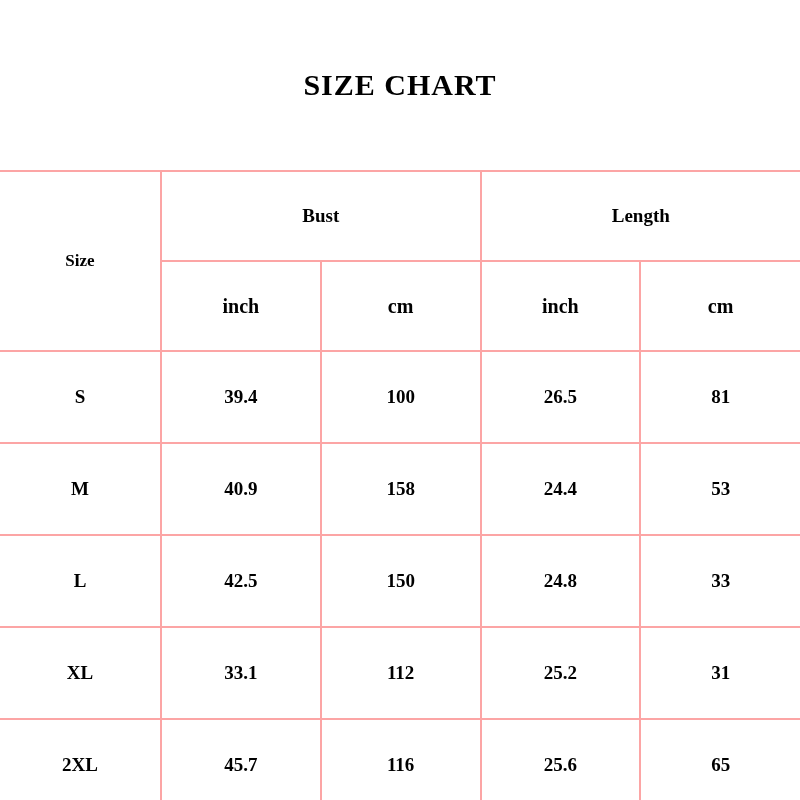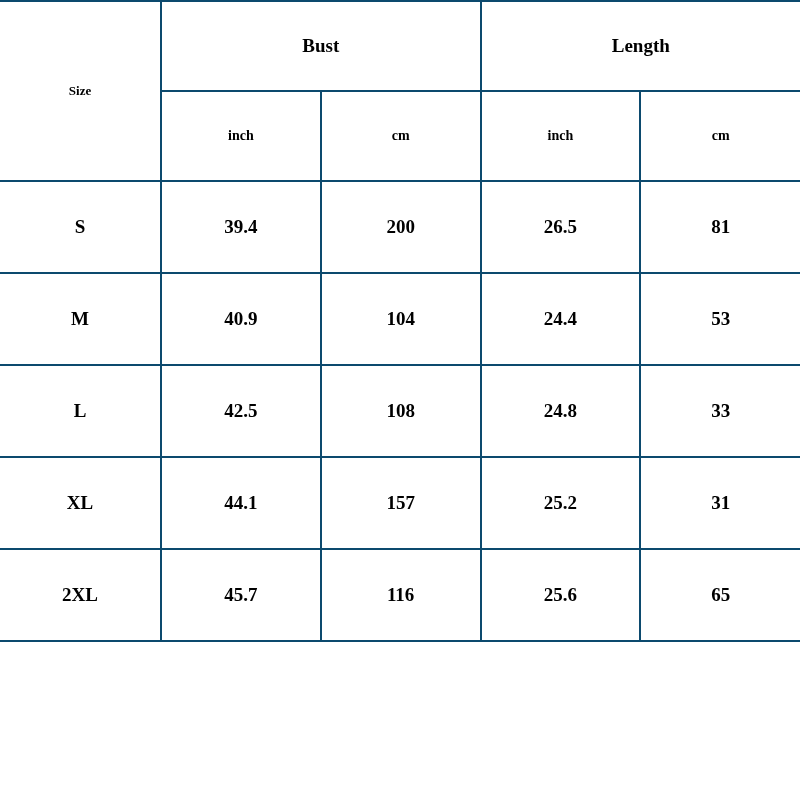--- a/index.html
+++ b/index.html
@@ -34,21 +34,21 @@
     color: #000;
     text-align: center;
   }
   table.size-chart {
     border-collapse: collapse;
     width: 800px;
     table-layout: fixed;
   }
   table.size-chart td,
   table.size-chart th {
-    border: 2px solid #0c4a6e;
+    border: 2px solid #fca5a5;
     text-align: center;
     vertical-align: middle;
     font-family: "Liberation Serif", serif;
     font-weight: bold;
     color: #000;
     padding: 0;
   }
   
   table.size-chart tr > td:first-child,
   table.size-chart tr > th:first-child {
@@ -57,83 +57,86 @@
   table.size-chart tr > td:last-child,
   table.size-chart tr > th:last-child {
     border-right: none;
   }
   .hdr-group {
     height: 88px;
     font-size: 19px;
   }
   .hdr-unit {
     height: 88px;
-    font-size: 14px;
+    font-size: 20px;
   }
   .size-col {
     width: 160px;
-    font-size: 13px;
+    font-size: 17px;
   }
   .data-row td {
     height: 90px;
     font-size: 19px;
   }
   .col-b-inch { width: 160px; }
   .col-b-cm   { width: 160px; }
   .col-l-inch { width: 160px; }
   .col-l-cm   { width: 160px; }
 </style>
 </head>
 <body>
 
 <div class="page">
 
+  <div class="title-area">
+    <div class="title">SIZE CHART</div>
+  </div>
 
   <table class="size-chart">
     <tbody>
       <tr>
         <td class="size-col" rowspan="2">Size</td>
         <td class="hdr-group" colspan="2">Bust</td>
         <td class="hdr-group" colspan="2">Length</td>
       </tr>
       <tr>
         <td class="hdr-unit col-b-inch">inch</td>
         <td class="hdr-unit col-b-cm">cm</td>
         <td class="hdr-unit col-l-inch">inch</td>
         <td class="hdr-unit col-l-cm">cm</td>
       </tr>
 
       <tr class="data-row">
         <td class="size-col">S</td>
         <td>39.4</td>
-        <td>200</td>
+        <td>100</td>
         <td>26.5</td>
         <td>81</td>
       </tr>
 
       <tr class="data-row">
         <td class="size-col">M</td>
         <td>40.9</td>
-        <td>104</td>
+        <td>158</td>
         <td>24.4</td>
         <td>53</td>
       </tr>
 
       <tr class="data-row">
         <td class="size-col">L</td>
         <td>42.5</td>
-        <td>108</td>
+        <td>150</td>
         <td>24.8</td>
         <td>33</td>
       </tr>
 
       <tr class="data-row">
         <td class="size-col">XL</td>
-        <td>44.1</td>
-        <td>157</td>
+        <td>33.1</td>
+        <td>112</td>
         <td>25.2</td>
         <td>31</td>
       </tr>
 
       <tr class="data-row">
         <td class="size-col">2XL</td>
         <td>45.7</td>
         <td>116</td>
         <td>25.6</td>
         <td>65</td>

